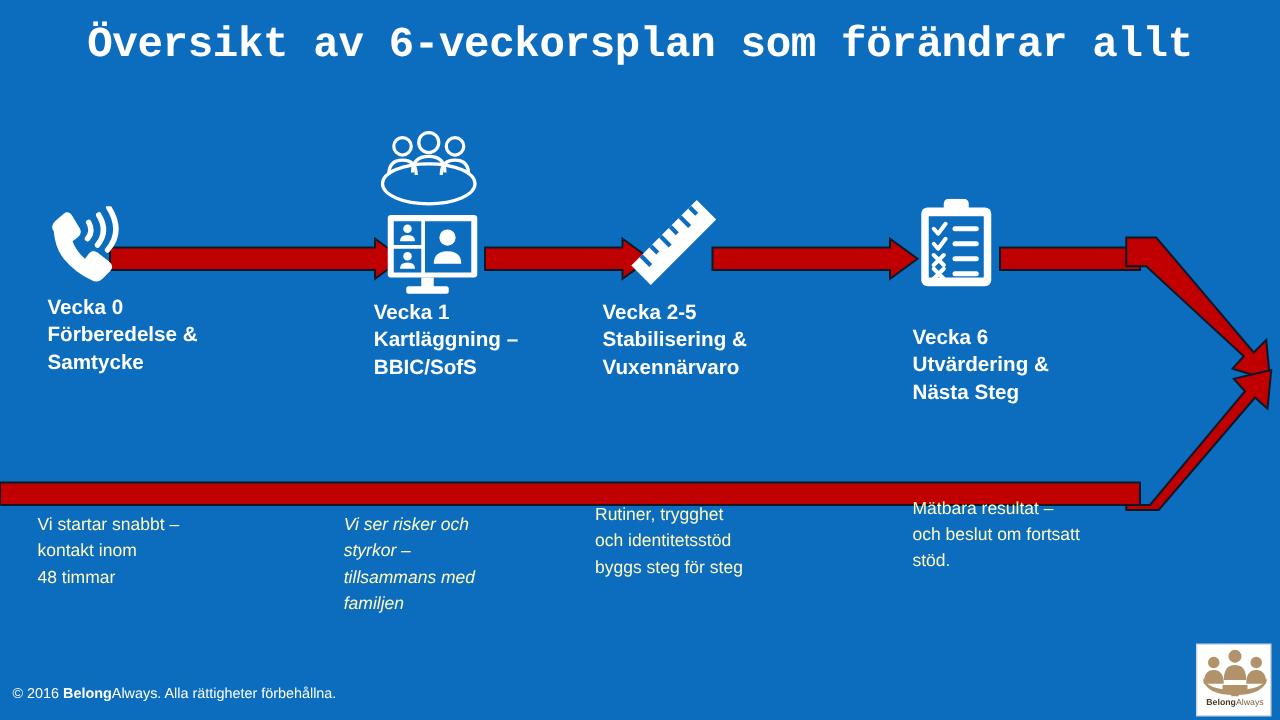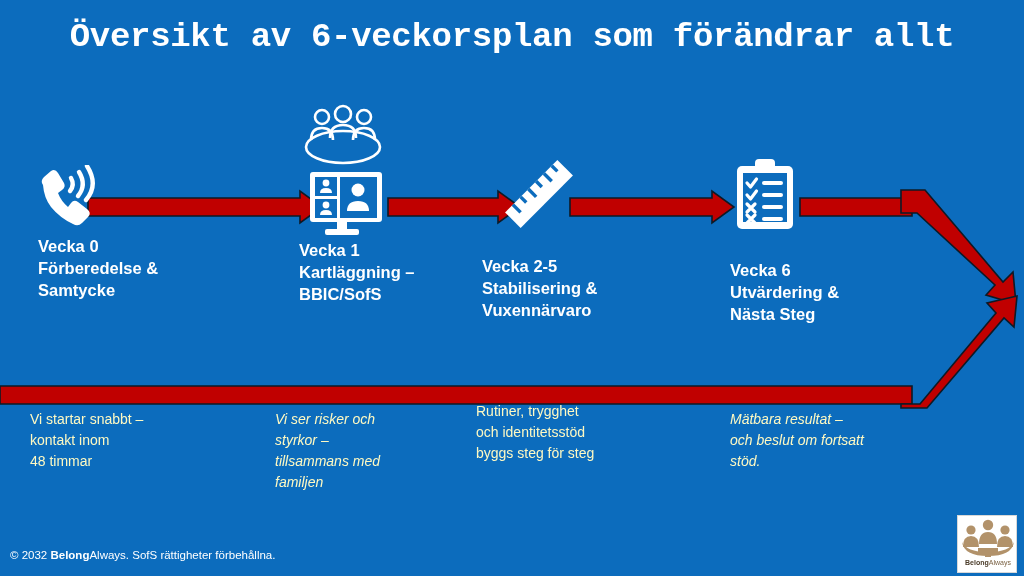--- a/index.html
+++ b/index.html
@@ -212,21 +212,21 @@
         <g stroke="#0c6cbd" stroke-width="3.4" stroke-linecap="butt">
           <path d="M13 28 v11"></path>
           <path d="M24 28 v8"></path>
           <path d="M35 28 v11"></path>
           <path d="M46 28 v8"></path>
           <path d="M57 28 v11"></path>
           <path d="M68 28 v8"></path>
         </g>
       </g>
     </svg>
-    <div class="ms-label" style="left:482px; top:256px;">Vecka 2-5
+    <div class="ms-label" style="left:482px; top:240px;">Vecka 2-5
 Stabilisering &amp;
 Vuxennärvaro</div>
     <div class="caption" style="left:476px; top:401px; width:200px;">Rutiner, trygghet
 och identitetsstöd
 byggs steg för steg</div>
   </div>
 
   <div class="milestone">
     <svg class="ms-icon" style="left:736px; top:159px; width:58px; height:72px;" viewBox="0 0 58 72">
       <g fill="#ffffff">
@@ -245,27 +245,27 @@
       <g fill="#ffffff">
         <rect x="26" y="22" width="21" height="4" rx="2"></rect>
         <rect x="26" y="34" width="21" height="4" rx="2"></rect>
         <rect x="26" y="46" width="21" height="4" rx="2"></rect>
         <rect x="26" y="58" width="21" height="4" rx="2"></rect>
       </g>
     </svg>
     <div class="ms-label" style="left:730px; top:260px;">Vecka 6
 Utvärdering &amp;
 Nästa Steg</div>
-    <div class="caption" style="left:730px; top:409px; width:215px;font-style:italic;">Mätbara resultat –
+    <div class="caption" style="left:730px; top:396px; width:215px;">Mätbara resultat –
 och beslut om fortsatt
 stöd.</div>
   </div>
 
   <div id="footer">
-    <span>© 2032 </span><b>Belong</b><span>Always. SofS rättigheter förbehållna.</span>
+    <span>© 2016 </span><b>Belong</b><span>Always. Alla rättigheter förbehållna.</span>
   </div>
 
   <div id="logo">
     <svg id="logo-mark" viewBox="0 0 56 40">
       <g fill="#b2926a">
 
         <circle cx="28" cy="7" r="5.2"></circle>
         <path d="M19 26 q0 -12 9 -12 q9 0 9 12 Z"></path>
 
         <circle cx="11" cy="12" r="4.6"></circle>

